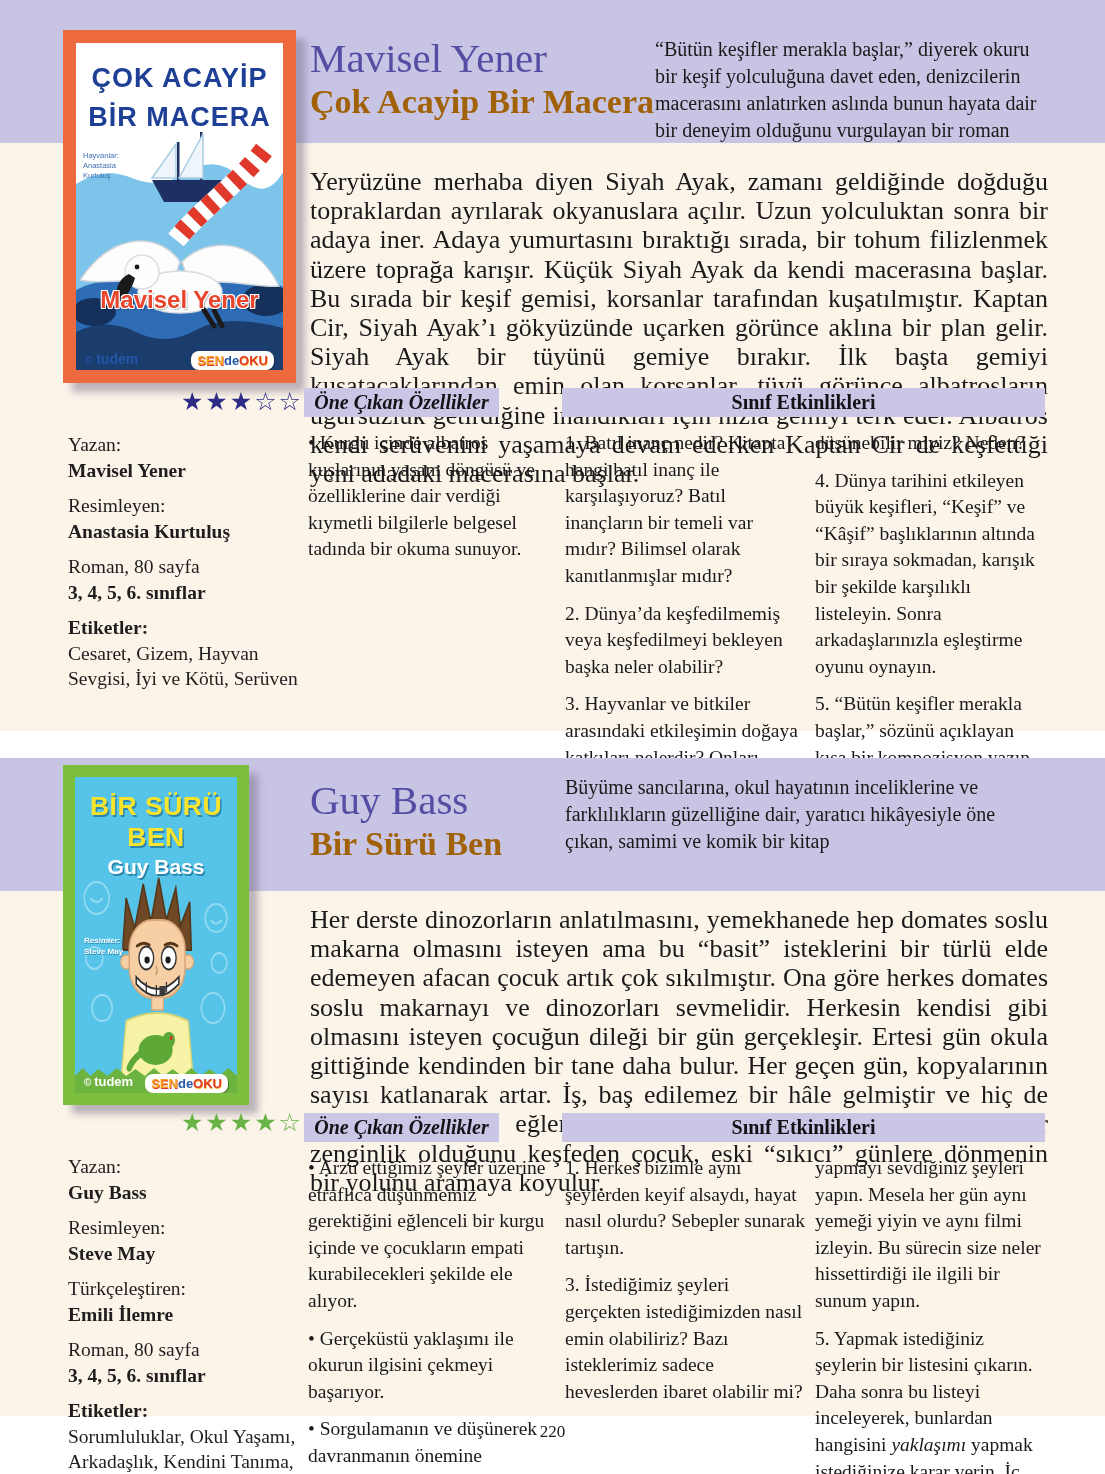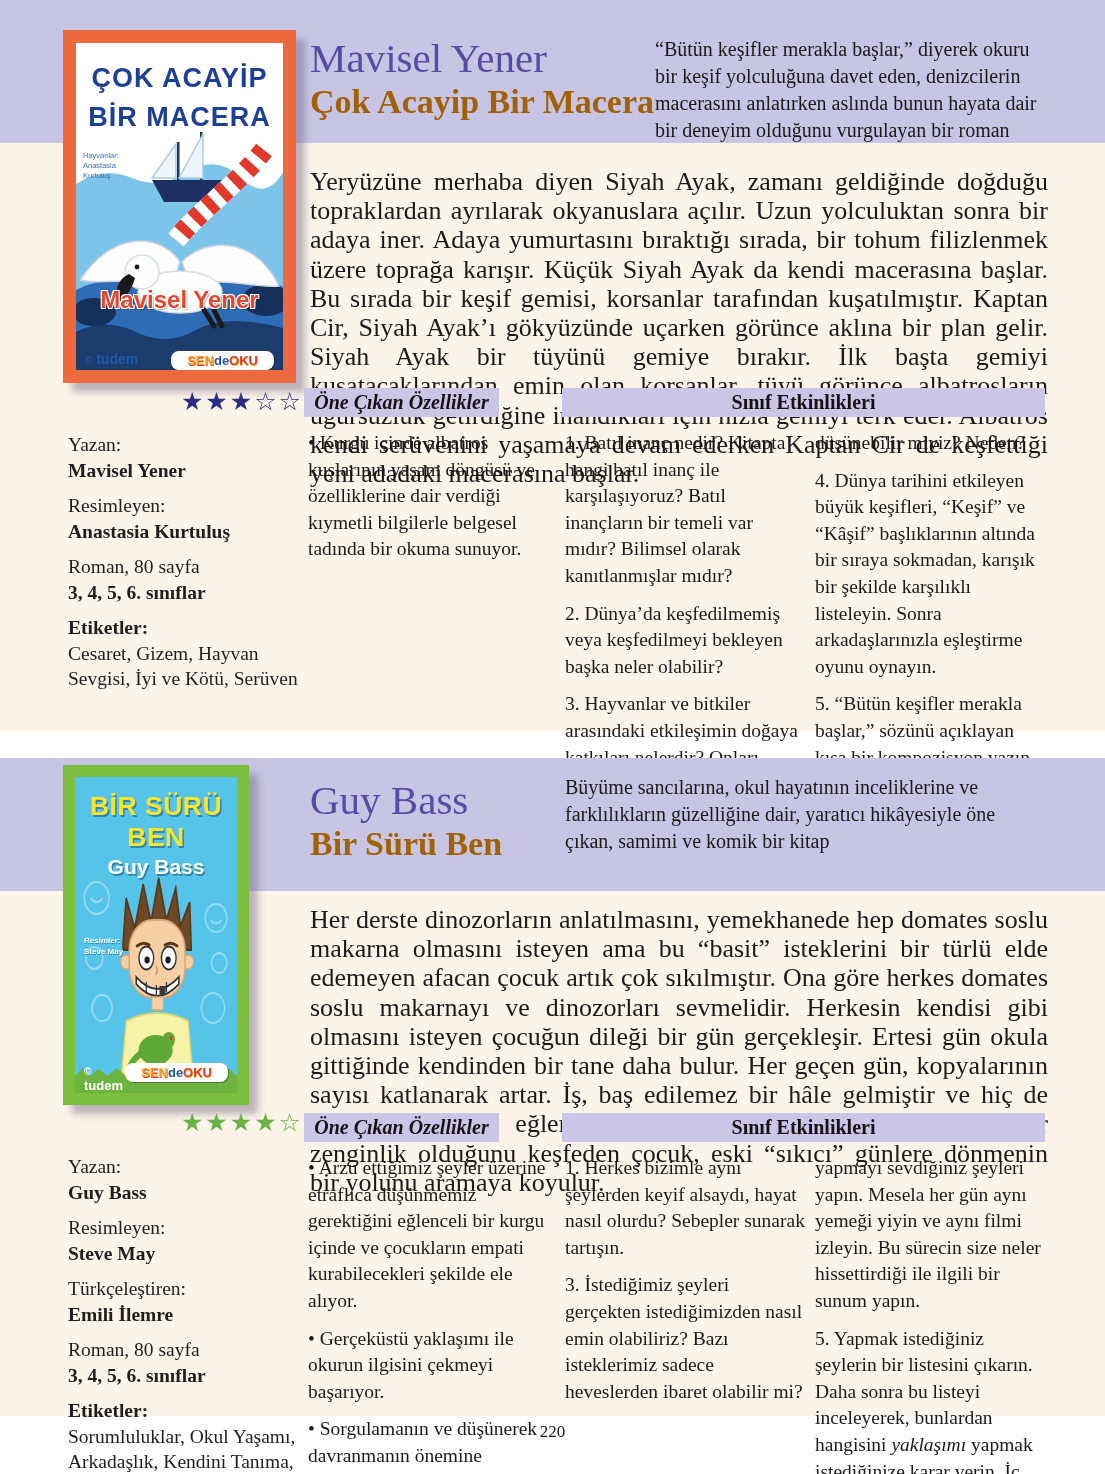--- a/index.html
+++ b/index.html
@@ -36,21 +36,21 @@
   #cover1 { top:30px; width:233px; height:353px; background:#ec6a3e; padding:13px; }
   #cover1 .cover-inner { background:#ffffff; }
   .c1-title { margin-top:16px; text-align:center; font-family:"Liberation Sans",sans-serif; font-weight:bold; font-size:27px; letter-spacing:1px; line-height:1.45; color:#1e3f96; }
   .c1-credit { position:absolute; left:7px; top:108px; width:58px; font-family:"Liberation Sans",sans-serif; font-size:7.5px; line-height:1.35; color:#3e6fb0; }
   .c1-art { position:absolute; left:0; bottom:0; width:100%; height:248px; }
   .c1-author { position:absolute; bottom:56px; width:100%; text-align:center; font-family:"Liberation Sans",sans-serif; font-weight:bold; font-size:24px; color:#e8452c;
     text-shadow:-1px -1px 0 #fff,1px -1px 0 #fff,-1px 1px 0 #fff,1px 1px 0 #fff,2px 2px 1px rgba(0,0,0,.25); }
   .cover-foot { position:absolute; left:9px; right:9px; bottom:0; display:flex; justify-content:space-between; align-items:flex-start; }
   .pub1 { font-family:"Liberation Sans",sans-serif; font-weight:bold; font-size:14px; color:#2257a8; }
   .pub1::before { content:"© "; font-size:11px; }
-  .badge { background:#ffffff; border-radius:8px; padding:2px 16px; font-family:"Liberation Sans",sans-serif; font-weight:bold; font-size:13px; box-shadow:1px 1px 0 rgba(0,0,0,.3); white-space:nowrap; }
+  .badge { background:#ffffff; border-radius:8px; padding:2px 6px; font-family:"Liberation Sans",sans-serif; font-weight:bold; font-size:13px; box-shadow:1px 1px 0 rgba(0,0,0,.3); white-space:nowrap; }
   .b-sen { color:#f6a21c; text-shadow:.5px .5px 0 #d33; }
   .b-de  { color:#2257a8; }
   .b-oku { color:#e03a2a; text-shadow:.5px .5px 0 #fb3; }
 
   
   #cover2 { top:7px; width:186px; height:340px; background:#7cbf3f; padding:12px; }
   #cover2 .cover-inner { background:#56c4e8; }
   .c2-title { margin-top:14px; text-align:center; font-family:"Liberation Sans",sans-serif; font-weight:bold; font-size:26.5px; letter-spacing:.5px; color:#f9e32b; text-shadow:1.5px 1.5px 0 #2f86ad; }
   .c2-author { text-align:center; margin-top:2px; font-family:"Liberation Sans",sans-serif; font-weight:bold; font-size:21px; color:#ffffff; text-shadow:1.5px 1.5px 0 #2f86ad; }
   .c2-credit { position:absolute; left:9px; top:158px; width:52px; font-family:"Liberation Sans",sans-serif; font-weight:bold; font-size:8px; line-height:1.4; color:#ffffff; text-shadow:.5px .5px 0 #2f86ad; }

